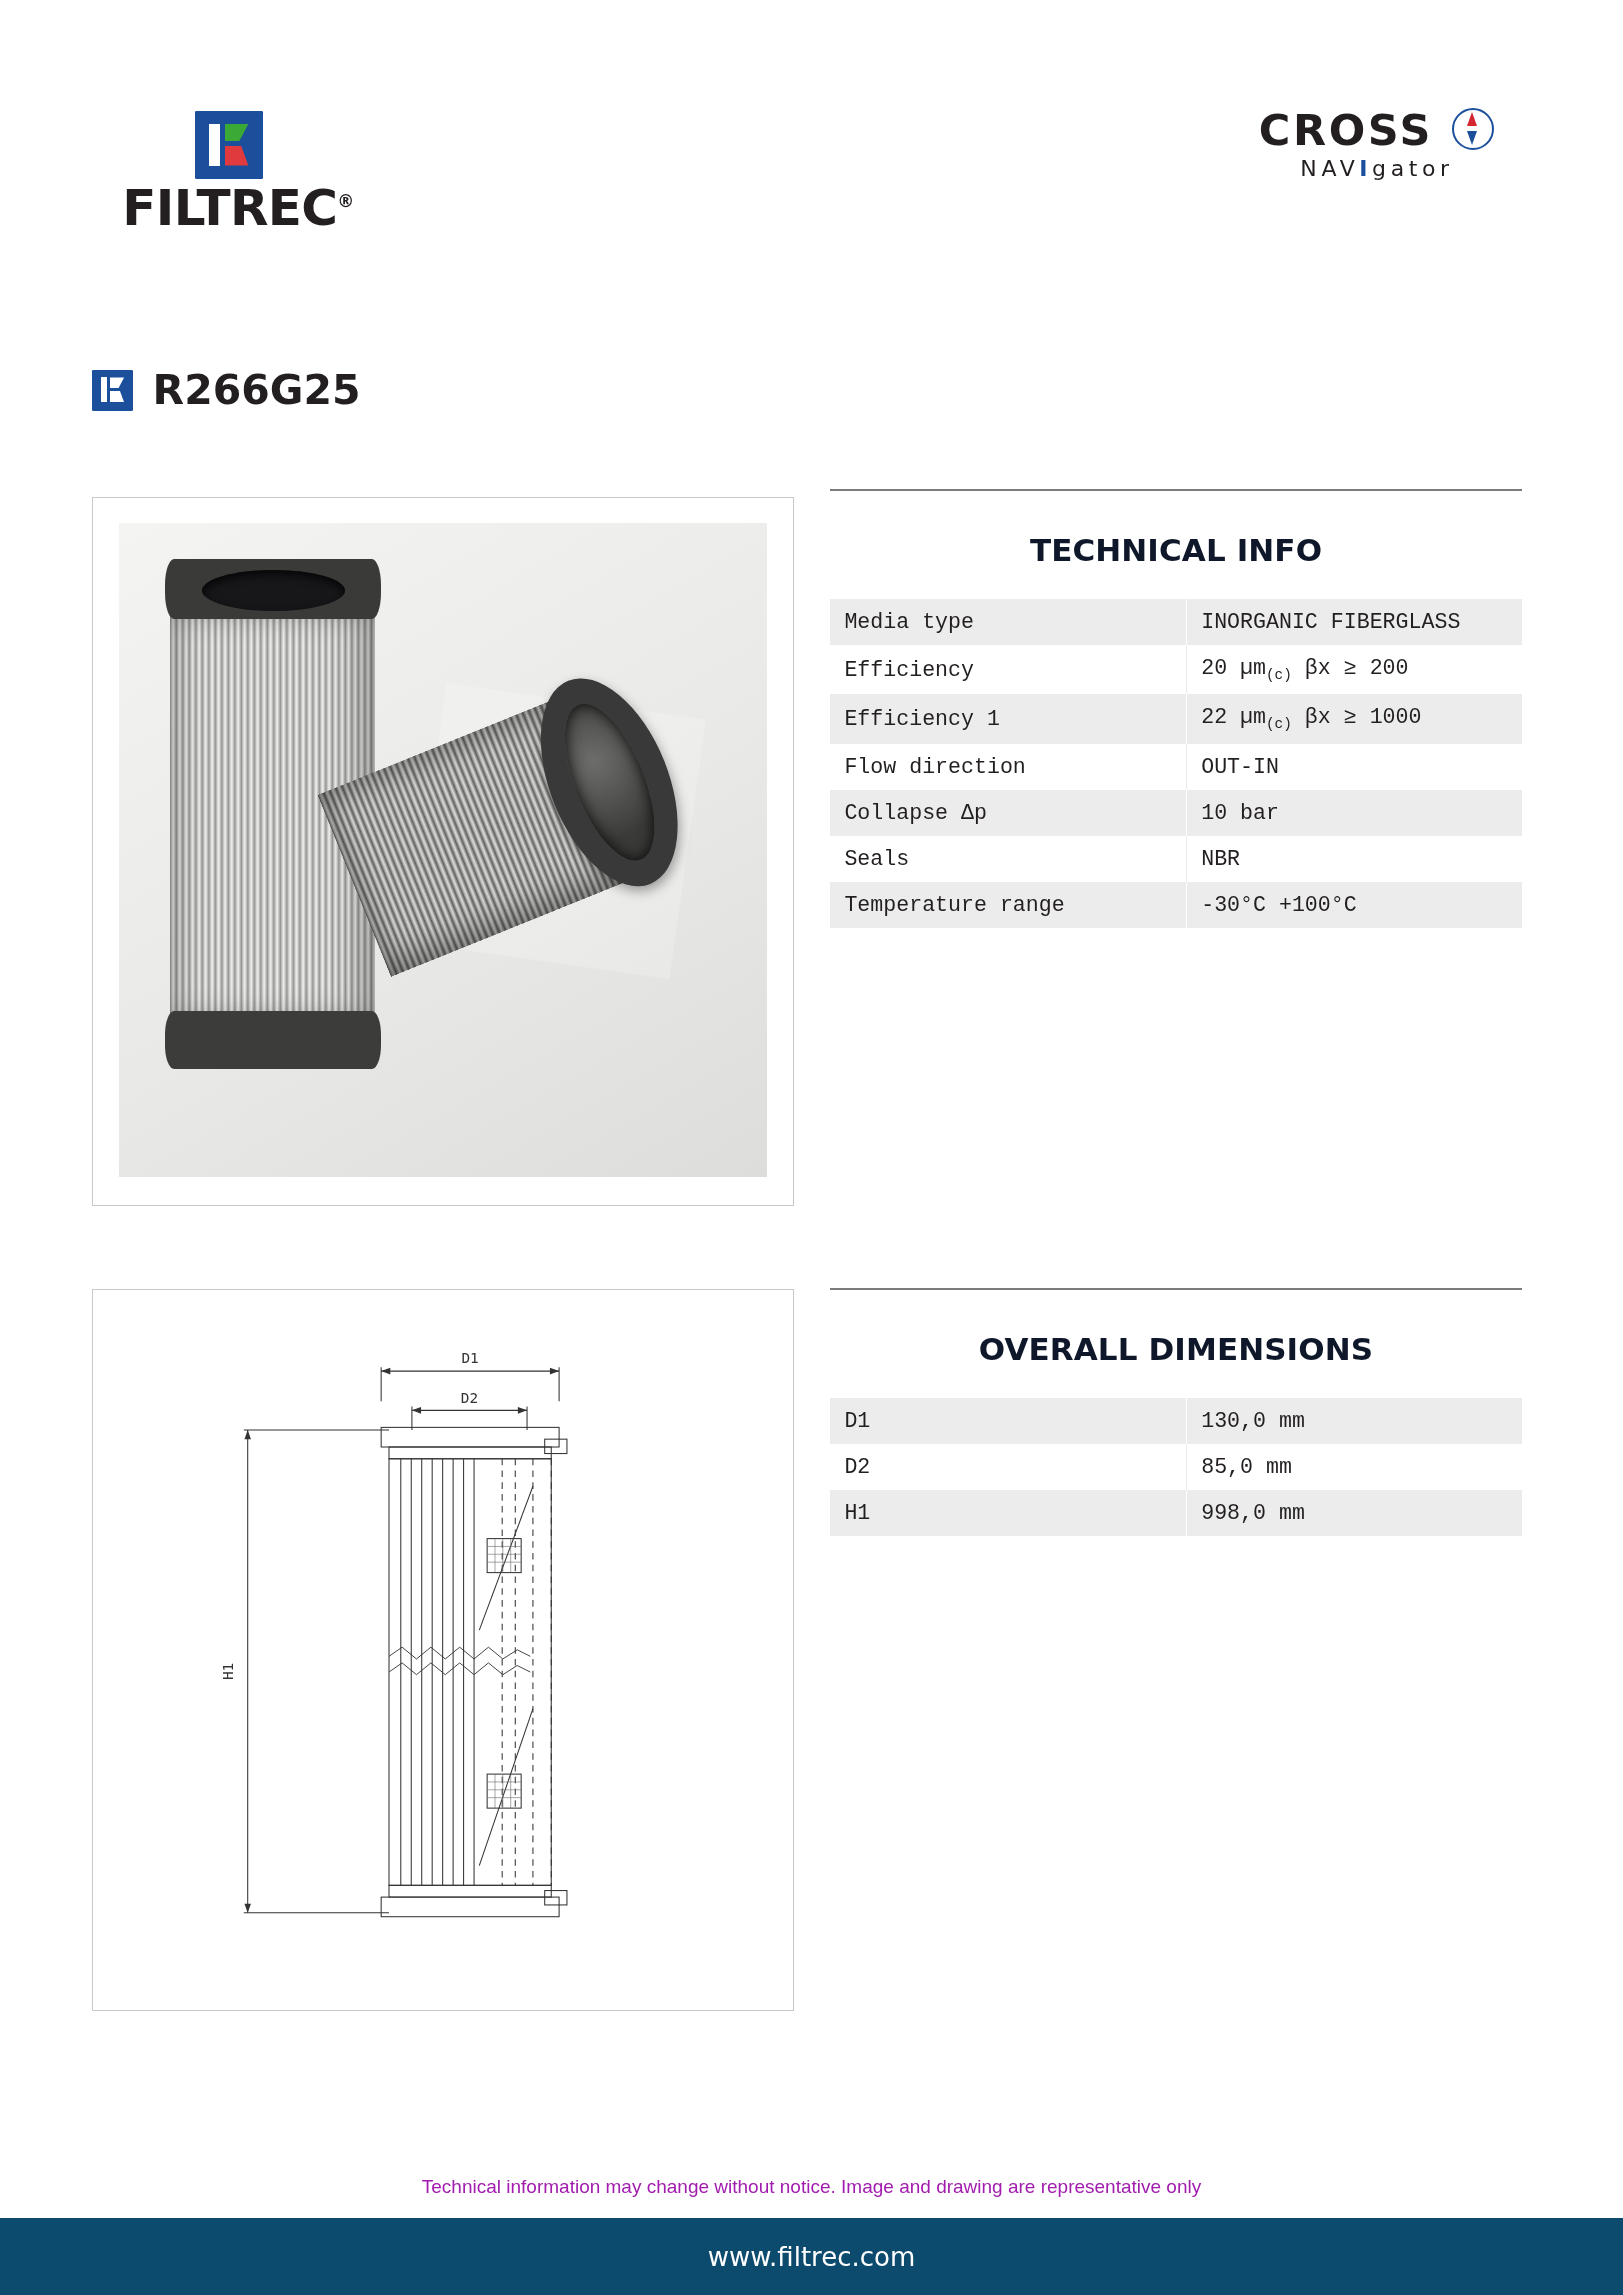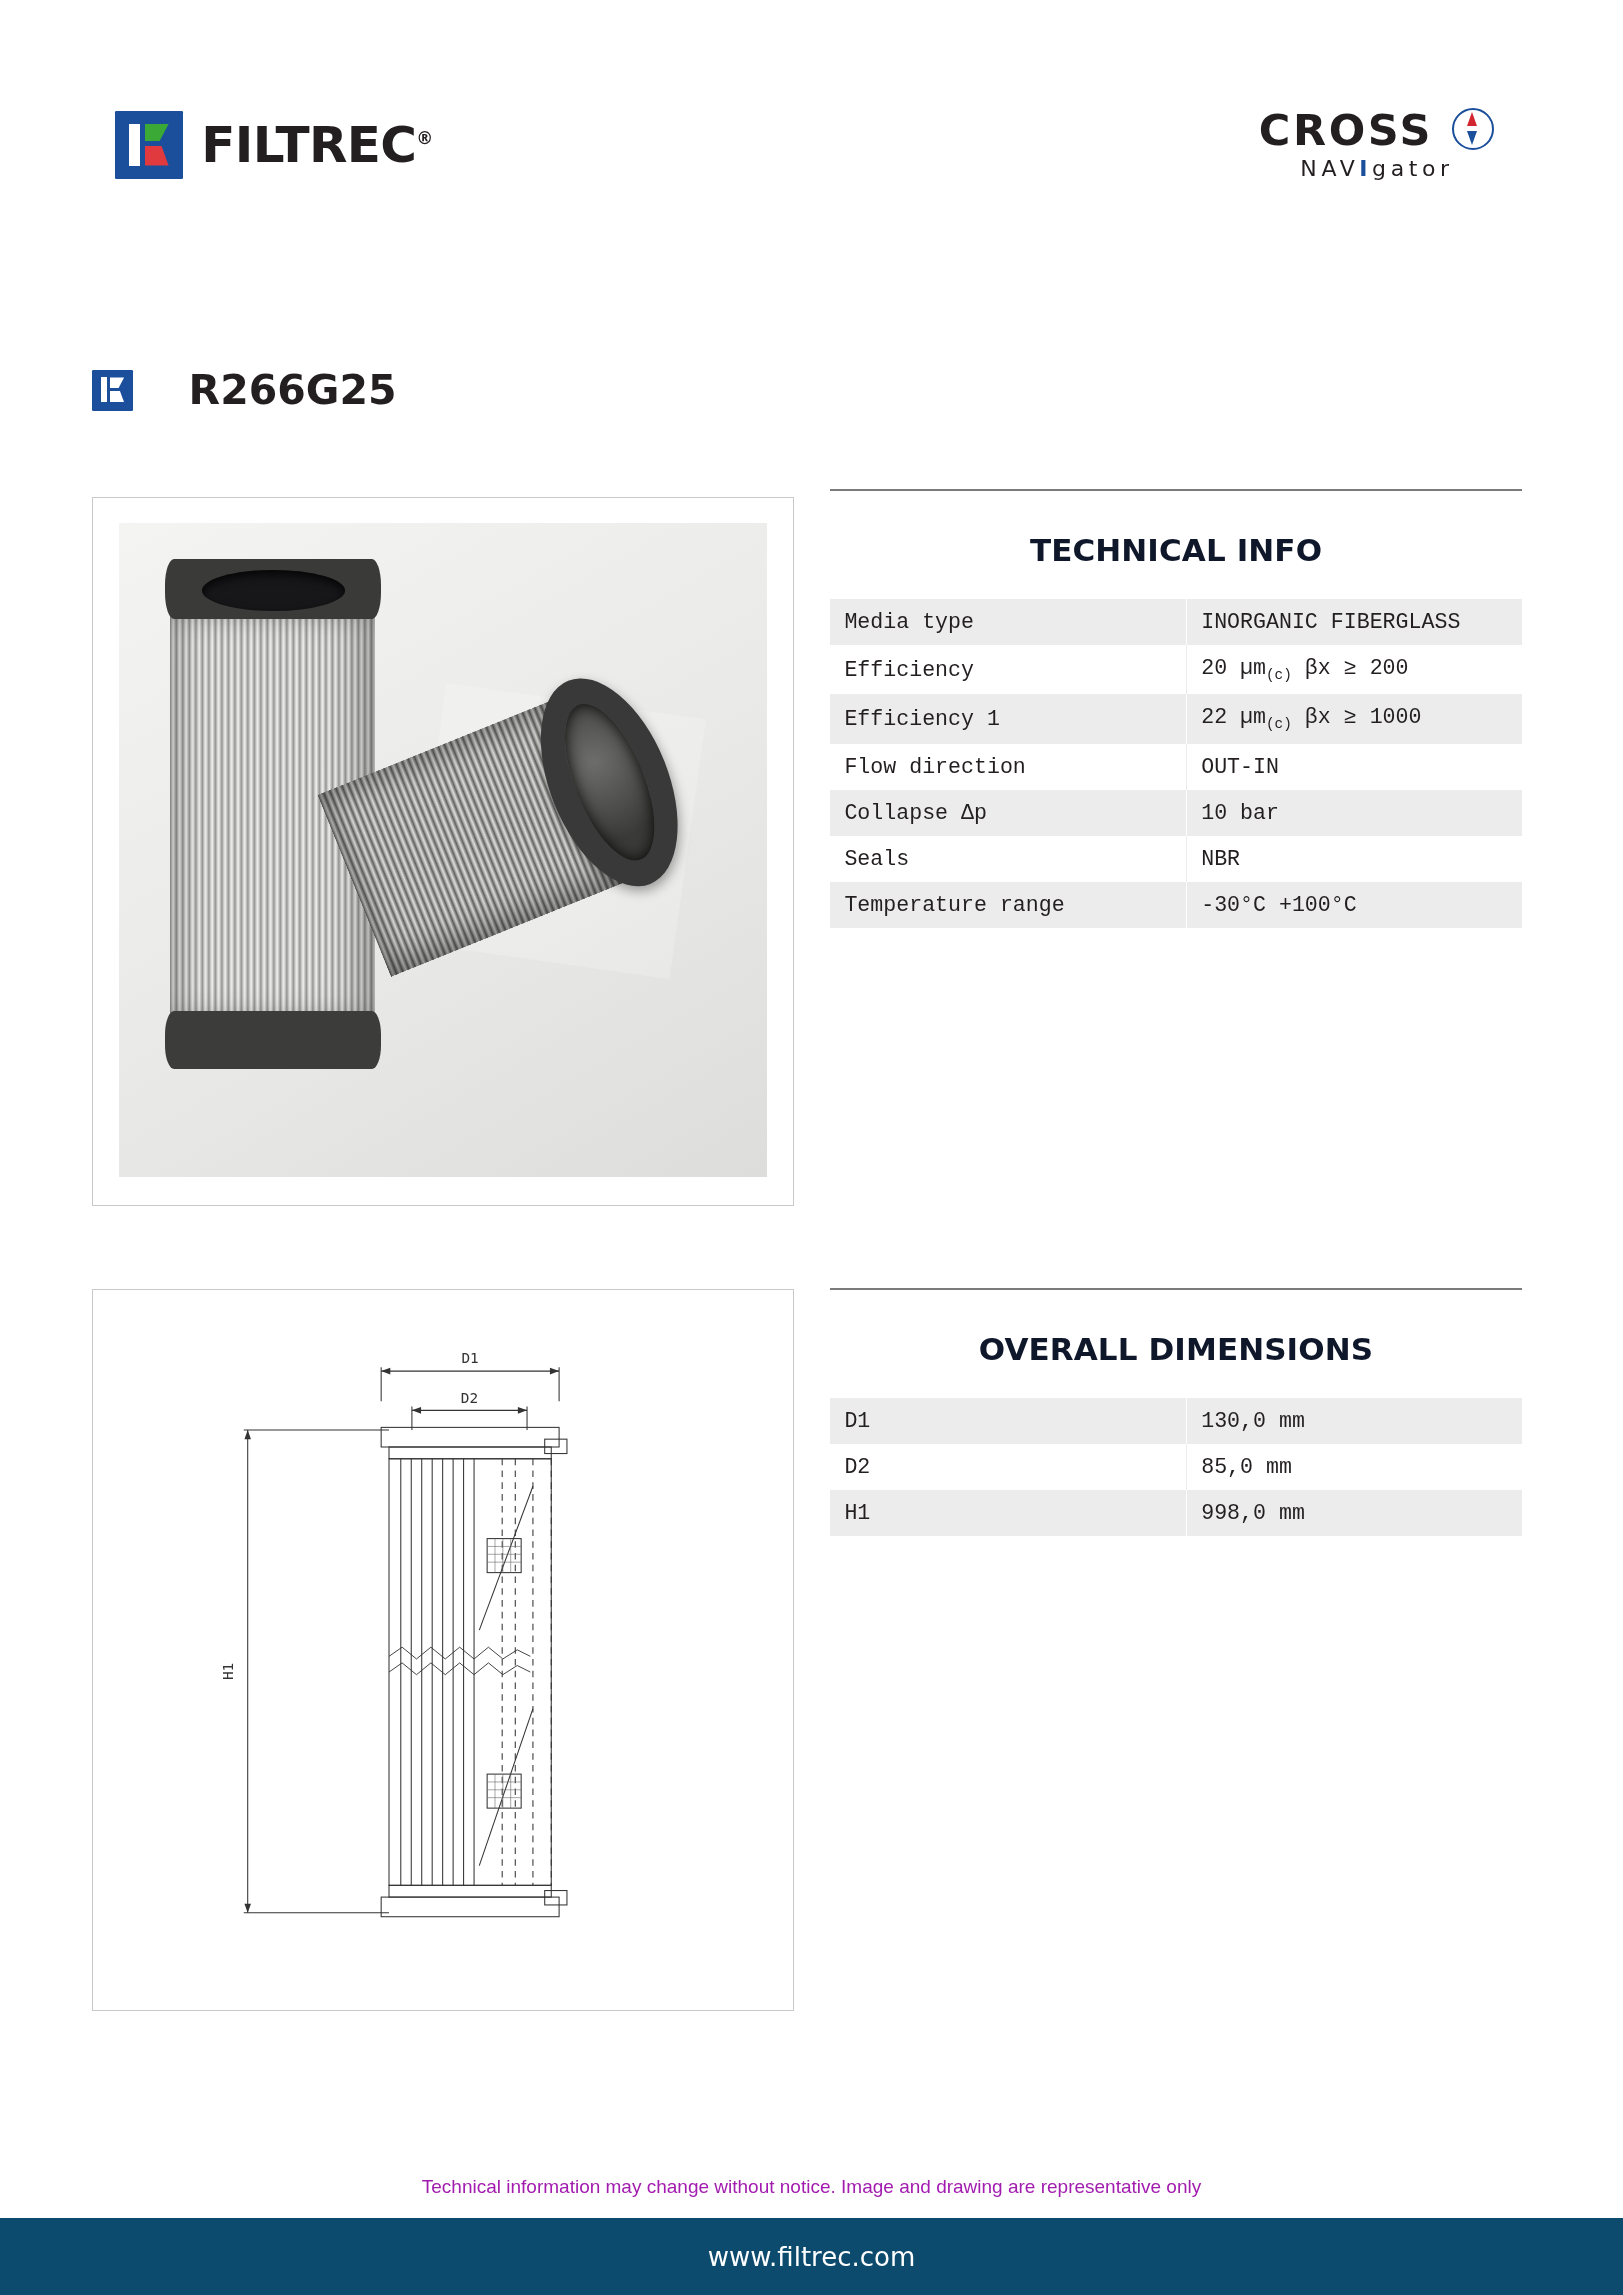--- a/index.html
+++ b/index.html
@@ -19,24 +19,25 @@
   
   .header {
     position: absolute;
     top: 98px;
     left: 0;
     width: 1623px;
     height: 164px;
   }
   .logo-block {
     position: absolute;
-    left: 115px;
+    left: 104px;
     top: 13px;
     display: flex;
     align-items: center;
+    flex-direction: column;
   }
   .logo-mark {
     width: 68px;
     height: 68px;
     background: #1b4f9c;
     position: relative;
     border-radius: 1.3px;
   }
   .logo-mark .bar-w {
     position: absolute;
@@ -140,21 +141,20 @@
     font-weight: bold;
   }
 
   
   .title-row {
     position: absolute;
     left: 92px;
     top: 366px;
     display: flex;
     align-items: center;
-    gap: 36px;
   }
   .title-icon {
     width: 41px;
     height: 41px;
     background: #1b4f9c;
     position: relative;
     border-radius: 1.3px;
     flex: none;
   }
   .title-icon .ti-w {

